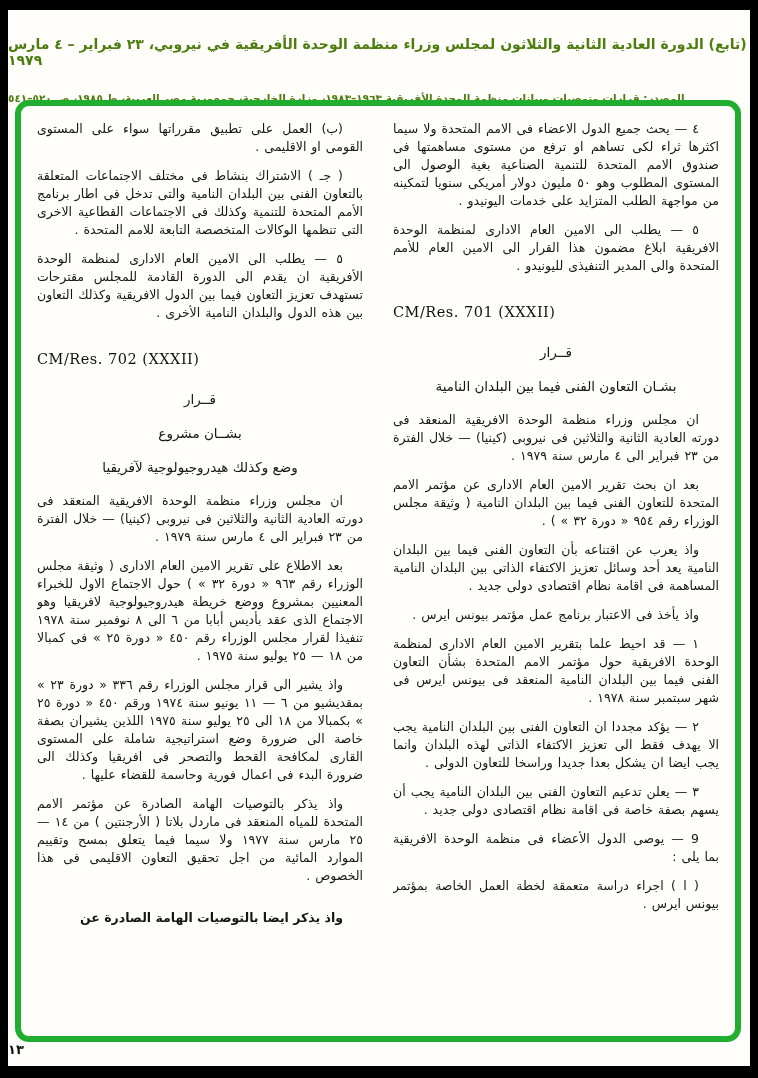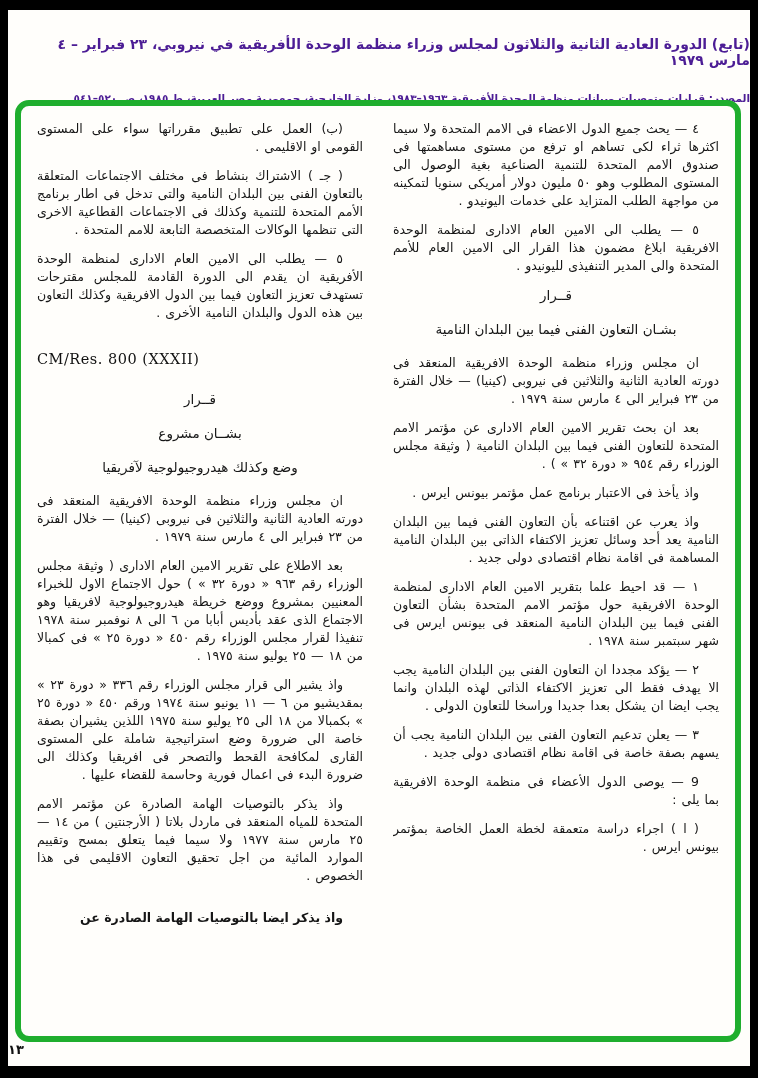--- a/index.html
+++ b/index.html
@@ -9,21 +9,21 @@
     position:relative;
     overflow:hidden;
     font-family:"DejaVu Sans",sans-serif;
   }
   .page{
     position:absolute;left:8px;top:10px;width:742px;height:1056px;
     background:#fffefb;
   }
   .doc-header{
     position:absolute;top:26px;left:0;right:0;
-    text-align:right;direction:rtl;color:#4c1d95;padding-left:16px;
+    text-align:left;direction:rtl;color:#4d7c0f;
   }
   .doc-title{
     font-size:14px;font-weight:bold;letter-spacing:.2px;
   }
   .doc-source{
     font-size:10.5px;font-weight:bold;margin-top:24px;
   }
   .green-frame{
     position:absolute;left:7px;top:90px;
     width:726px;height:942px;
@@ -90,37 +90,38 @@
   <div class="doc-header">
     <div class="doc-title">(تابع) الدورة العادية الثانية والثلاثون لمجلس وزراء منظمة الوحدة الأفريقية في نيروبي، ٢٣ فبراير – ٤ مارس ١٩٧٩</div>
     <div class="doc-source">المصدر: قرارات وتوصيات وبيانات منظمة الوحدة الأفريقية ١٩٦٣–١٩٨٣، وزارة الخارجية، جمهورية مصر العربية، ط ١٩٨٥، ص ٥٢٠–٥٤١</div>
   </div>
 
   <div class="green-frame">
     <div class="columns">
       <div class="col" id="col-right">
           <div class="block p">٤ — يحث جميع الدول الاعضاء فى الامم المتحدة ولا سيما اكثرها ثراء لكى تساهم او ترفع من مستوى مساهمتها فى صندوق الامم المتحدة للتنمية الصناعية بغية الوصول الى المستوى المطلوب وهو ٥٠ مليون دولار أمريكى سنويا لتمكينه من مواجهة الطلب المتزايد على خدمات اليونيدو .</div>
           <div class="block p">٥ — يطلب الى الامين العام الادارى لمنظمة الوحدة الافريقية ابلاغ مضمون هذا القرار الى الامين العام للأمم المتحدة والى المدير التنفيذى لليونيدو .</div>
+          <div class="block ref">CM/Res. 701 (XXXII)</div>
           <div class="block h">قــرار</div>
           <div class="block h">بشـان التعاون الفنى فيما بين البلدان النامية</div>
           <div class="block p">ان مجلس وزراء منظمة الوحدة الافريقية المنعقد فى دورته العادية الثانية والثلاثين فى نيروبى (كينيا) — خلال الفترة من ٢٣ فبراير الى ٤ مارس سنة ١٩٧٩ .</div>
           <div class="block p">بعد ان بحث تقرير الامين العام الادارى عن مؤتمر الامم المتحدة للتعاون الفنى فيما بين البلدان النامية ( وثيقة مجلس الوزراء رقم ٩٥٤ « دورة ٣٢ » ) .</div>
+          <div class="block p">واذ يعرب عن اقتناعه بأن التعاون الفنى فيما بين البلدان النامية يعد أحد وسائل تعزيز الاكتفاء الذاتى بين البلدان النامية المساهمة فى اقامة نظام اقتصادى دولى جديد .</div>
           <div class="block p">واذ يأخذ فى الاعتبار برنامج عمل مؤتمر بيونس ايرس .</div>
-          <div class="block p">واذ يعرب عن اقتناعه بأن التعاون الفنى فيما بين البلدان النامية يعد أحد وسائل تعزيز الاكتفاء الذاتى بين البلدان النامية المساهمة فى اقامة نظام اقتصادى دولى جديد .</div>
           <div class="block p">١ — قد احيط علما بتقرير الامين العام الادارى لمنظمة الوحدة الافريقية حول مؤتمر الامم المتحدة بشأن التعاون الفنى فيما بين البلدان النامية المنعقد فى بيونس ايرس فى شهر سبتمبر سنة ١٩٧٨ .</div>
           <div class="block p">٢ — يؤكد مجددا ان التعاون الفنى بين البلدان النامية يجب الا يهدف فقط الى تعزيز الاكتفاء الذاتى لهذه البلدان وانما يجب ايضا ان يشكل بعدا جديدا وراسخا للتعاون الدولى .</div>
           <div class="block p">٣ — يعلن تدعيم التعاون الفنى بين البلدان النامية يجب أن يسهم بصفة خاصة فى اقامة نظام اقتصادى دولى جديد .</div>
           <div class="block p">9 — يوصى الدول الأعضاء فى منظمة الوحدة الافريقية بما يلى :</div>
           <div class="block p">( ا ) اجراء دراسة متعمقة لخطة العمل الخاصة بمؤتمر بيونس ايرس .</div>
         </div>
       <div class="col" id="col-left">
           <div class="block p">(ب) العمل على تطبيق مقرراتها سواء على المستوى القومى او الاقليمى .</div>
           <div class="block p">( جـ ) الاشتراك بنشاط فى مختلف الاجتماعات المتعلقة بالتعاون الفنى بين البلدان النامية والتى تدخل فى اطار برنامج الأمم المتحدة للتنمية وكذلك فى الاجتماعات القطاعية الاخرى التى تنظمها الوكالات المتخصصة التابعة للامم المتحدة .</div>
           <div class="block p">٥ — يطلب الى الامين العام الادارى لمنظمة الوحدة الأفريقية ان يقدم الى الدورة القادمة للمجلس مقترحات تستهدف تعزيز التعاون فيما بين الدول الافريقية وكذلك التعاون بين هذه الدول والبلدان النامية الأخرى .</div>
-          <div class="block ref">CM/Res. 800 (XXXII)</div>
+          <div class="block ref">CM/Res. 702 (XXXII)</div>
           <div class="block h">قــرار</div>
           <div class="block h">بشــان مشروع</div>
           <div class="block h">وضع وكذلك هيدروجيولوجية لآفريقيا</div>
           <div class="block p">ان مجلس وزراء منظمة الوحدة الافريقية المنعقد فى دورته العادية الثانية والثلاثين فى نيروبى (كينيا) — خلال الفترة من ٢٣ فبراير الى ٤ مارس سنة ١٩٧٩ .</div>
           <div class="block p">بعد الاطلاع على تقرير الامين العام الادارى ( وثيقة مجلس الوزراء رقم ٩٦٣ « دورة ٣٢ » ) حول الاجتماع الاول للخبراء المعنيين بمشروع ووضع خريطة هيدروجيولوجية لافريقيا وهو الاجتماع الذى عقد بأديس أبابا من ٦ الى ٨ نوفمبر سنة ١٩٧٨ تنفيذا لقرار مجلس الوزراء رقم ٤٥٠ « دورة ٢٥ » فى كمبالا من ١٨ — ٢٥ يوليو سنة ١٩٧٥ .</div>
           <div class="block p">واذ يشير الى قرار مجلس الوزراء رقم ٣٣٦ « دورة ٢٣ » بمقديشيو من ٦ — ١١ يونيو سنة ١٩٧٤ ورقم ٤٥٠ « دورة ٢٥ » بكمبالا من ١٨ الى ٢٥ يوليو سنة ١٩٧٥ اللذين يشيران بصفة خاصة الى ضرورة وضع استراتيجية شاملة على المستوى القارى لمكافحة القحط والتصحر فى افريقيا وكذلك الى ضرورة البدء فى اعمال فورية وحاسمة للقضاء عليها .</div>
           <div class="block p">واذ يذكر بالتوصيات الهامة الصادرة عن مؤتمر الامم المتحدة للمياه المنعقد فى ماردل بلاتا ( الأرجنتين ) من ١٤ — ٢٥ مارس سنة ١٩٧٧ ولا سيما فيما يتعلق بمسح وتقييم الموارد المائية من اجل تحقيق التعاون الاقليمى فى هذا الخصوص .</div>
           <div class="block pb">واذ يذكر ايضا بالتوصيات الهامة الصادرة عن</div>
         </div>
     </div>

